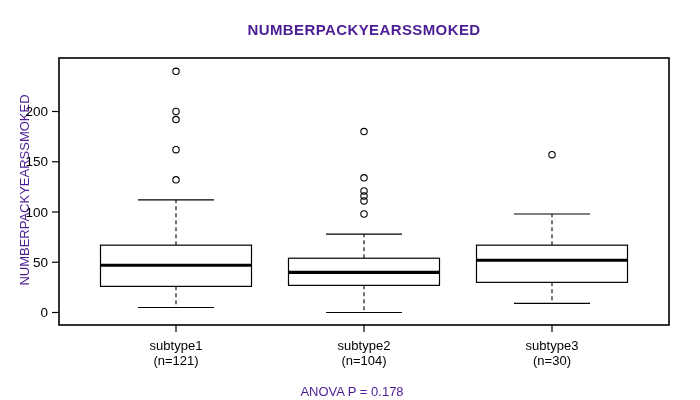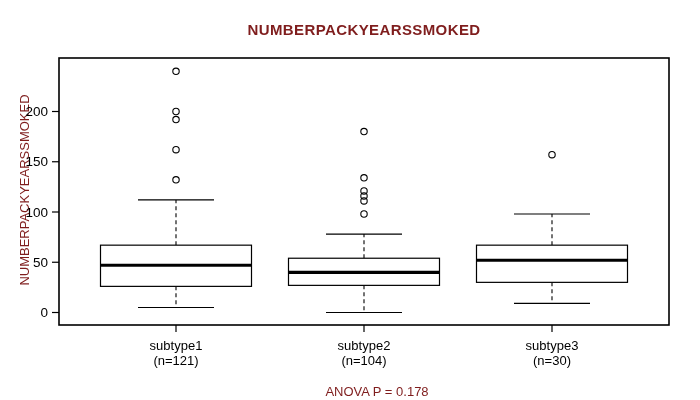--- a/index.html
+++ b/index.html
@@ -1,36 +1,36 @@
 <!DOCTYPE html>
 <html><head>
 <meta charset="utf-8">
 <style>
   html, body { margin: 0; padding: 0; background: #ffffff; }
   .figure {
     position: relative;
     width: 700px; height: 400px;
     background: #ffffff;
     font-family: "Liberation Sans", sans-serif;
-    color: #7f1d1d;
+    color: #4c1d95;
     overflow: hidden;
   }
   .chart-title {
     position: absolute; left: 59px; top: 21px; width: 610px;
     text-align: center;
     font-size: 15px; font-weight: bold; letter-spacing: 0.4px;
     line-height: 17px;
   }
   .y-label {
     position: absolute; left: 24px; top: 190px;
     transform: translate(-50%, -50%) rotate(-90deg);
     font-size: 13px; white-space: nowrap; line-height: 13px;
   }
   .footer {
-    position: absolute; left: 72px; top: 385px; width: 610px;
+    position: absolute; left: 47px; top: 385px; width: 610px;
     text-align: center; font-size: 13px; line-height: 13px;
   }
   svg.plot { position: absolute; left: 0; top: 0; }
   svg.plot text { font-family: "Liberation Sans", sans-serif; fill: #000000; }
   svg.plot text.tick-label  { font-size: 13.5px; }
   svg.plot text.group-label { font-size: 13px; }
 </style>
 </head>
 <body>
 

